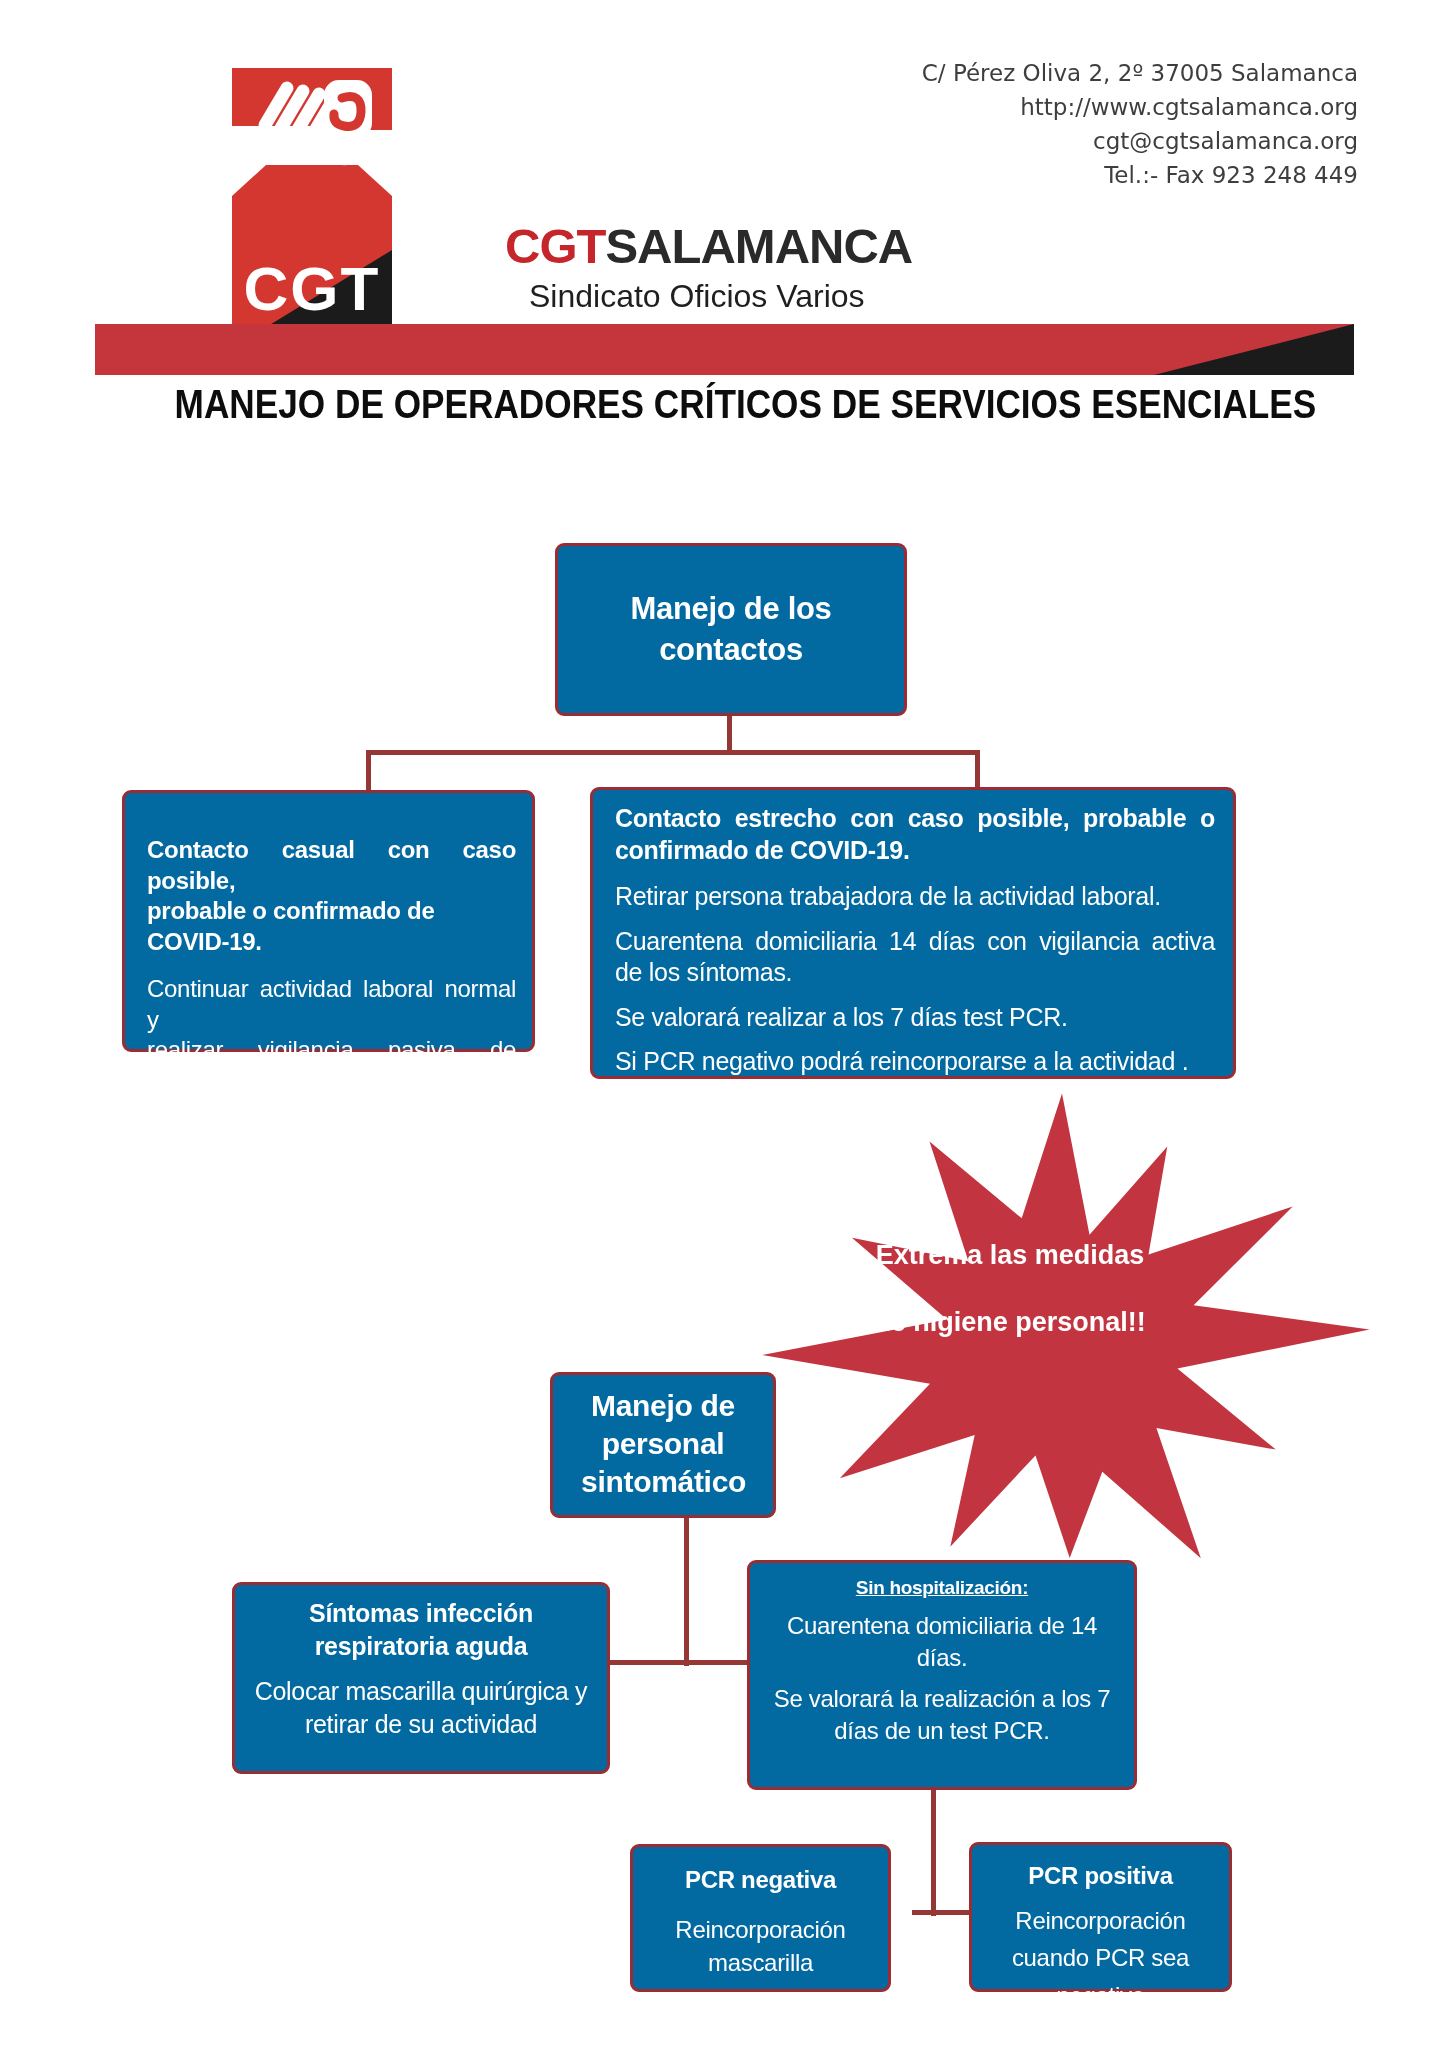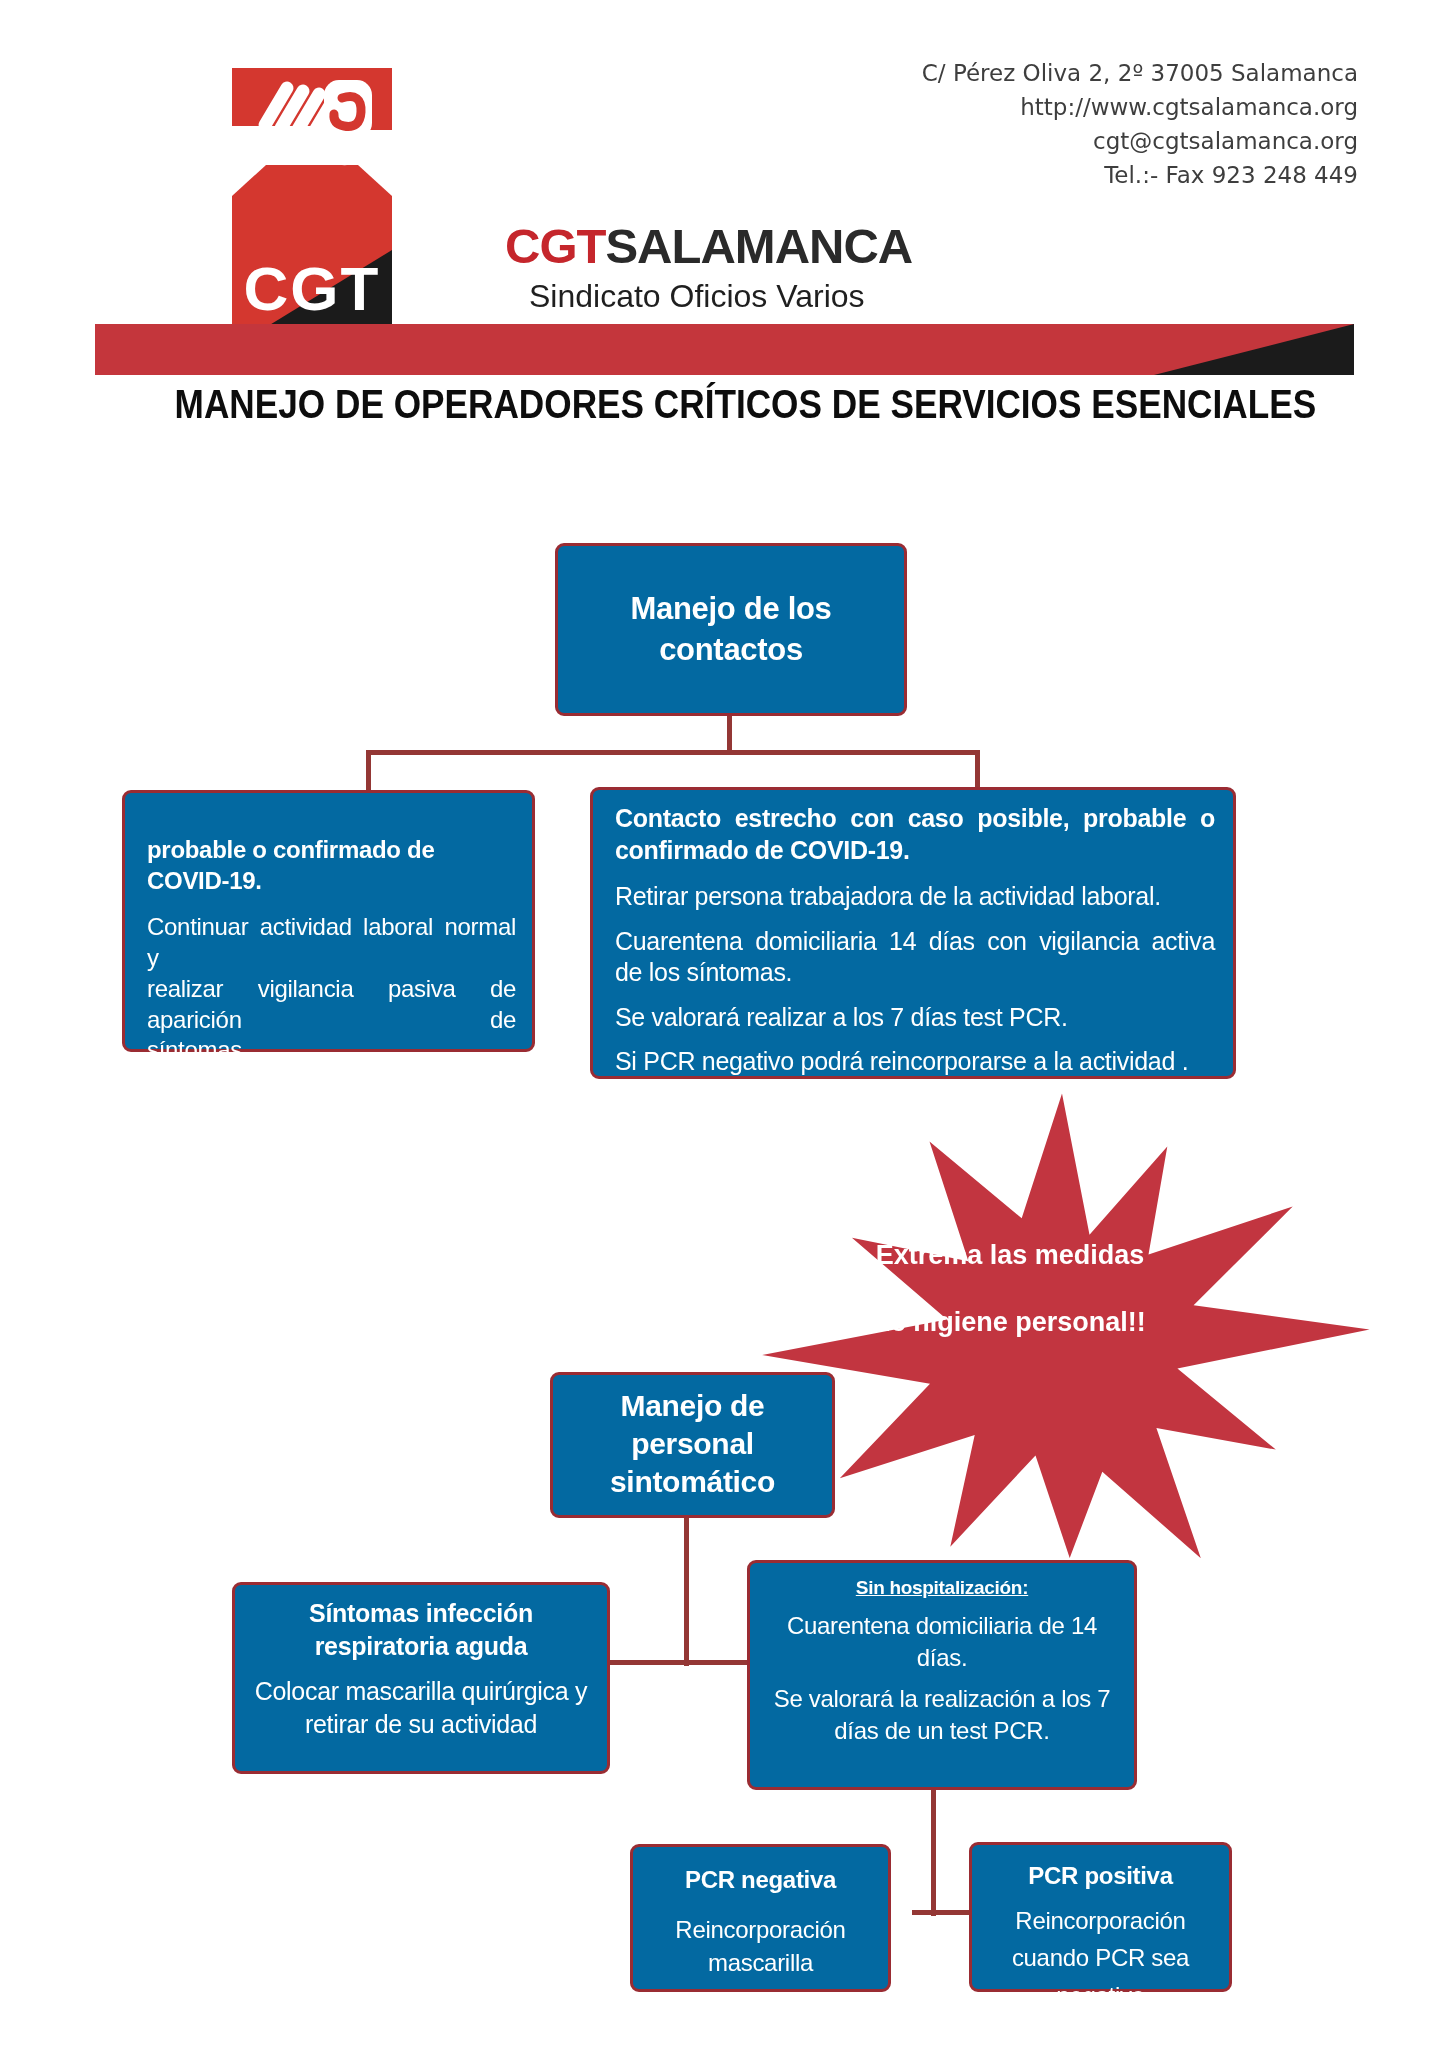--- a/index.html
+++ b/index.html
@@ -46,21 +46,21 @@
     padding:13px 18px 0 22px; font-size:25px; line-height:1.26; }
   #box-estrecho .head { margin-bottom:15px; }
   #box-estrecho .para { margin-bottom:13px; }
 
   #starburst-svg { position:absolute; left:0; top:0; width:1448px; height:2048px;
                    z-index:1; pointer-events:none; }
   #star-text { position:absolute; left:800px; top:1240px; width:420px; z-index:2;
                color:#fff; font-weight:bold; font-size:27px; text-align:center; }
   #star-text .l2 { margin-top:36px; }
 
-  #box-symptomatic-root { left:550px; top:1372px; width:285px; height:146px;
+  #box-symptomatic-root { left:550px; top:1372px; width:226px; height:146px;
     font-size:30px; font-weight:bold; text-align:center; line-height:1.26;
     padding:12px 28px 0 28px; }
 
   #box-symptoms { left:232px; top:1582px; width:378px; height:192px;
     font-size:25px; line-height:1.32; text-align:center; padding:12px 14px 0 14px; }
   #box-symptoms .head { margin-bottom:12px; }
 
   #box-no-hosp { left:747px; top:1560px; width:390px; height:230px;
     font-size:24px; line-height:1.32; text-align:center; padding:12px 14px 0 14px; }
   #box-no-hosp .head { font-size:19px; margin-bottom:10px;text-decoration:underline; }
@@ -134,20 +134,21 @@
   <div class="conn" style="left:975px; top:753px; width:5px; height:37px;"></div>
   <div class="conn" style="left:684px; top:1516px; width:5px; height:150px;"></div>
   <div class="conn" style="left:578px; top:1660px; width:171px; height:5px;"></div>
   <div class="conn" style="left:931px; top:1788px; width:5px; height:128px;"></div>
   <div class="conn" style="left:912px; top:1910px; width:59px; height:5px;"></div>
 
   <div class="rbox" id="box-contacts-root">Manejo de los contactos</div>
 
   <div class="rbox" id="box-casual">
     <div class="head bold">
+      <div class="jl">Contacto casual con caso posible,</div>
       <div class="nl">probable o confirmado de COVID-19.</div>
     </div>
     <div>
       <div class="jl">Continuar actividad laboral normal y</div>
       <div class="jl">realizar vigilancia pasiva de aparición de</div>
       <div class="nl">síntomas.</div>
     </div>
   </div>
 
   <div class="rbox" id="box-estrecho">

